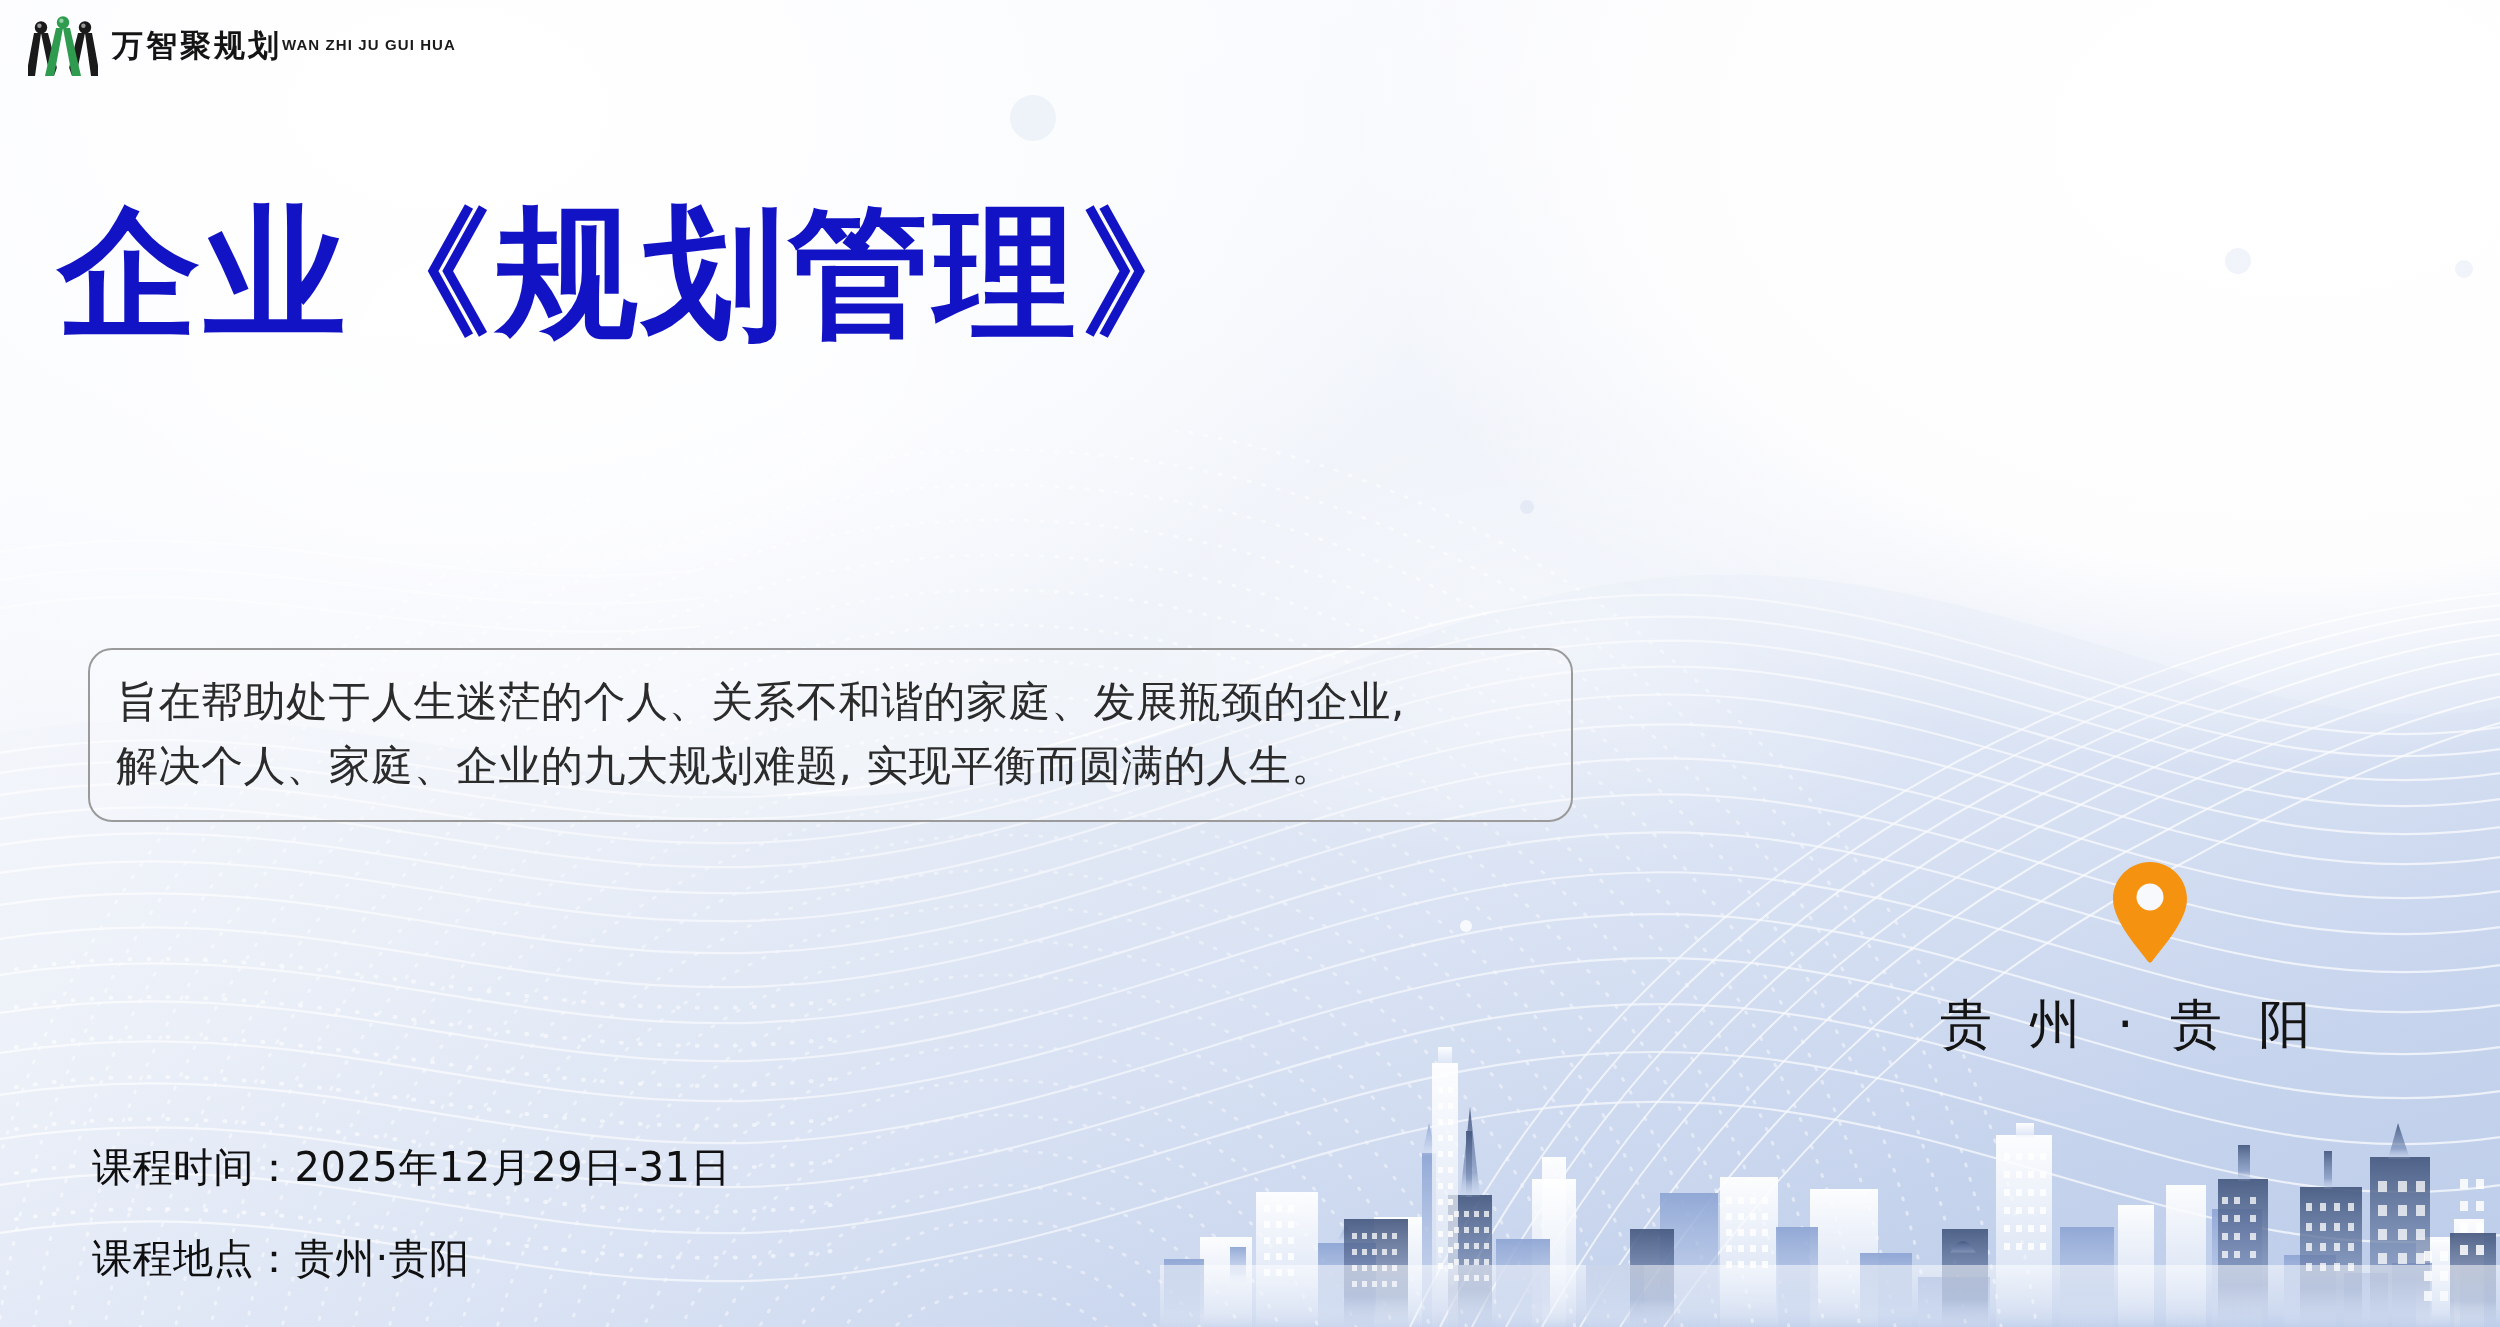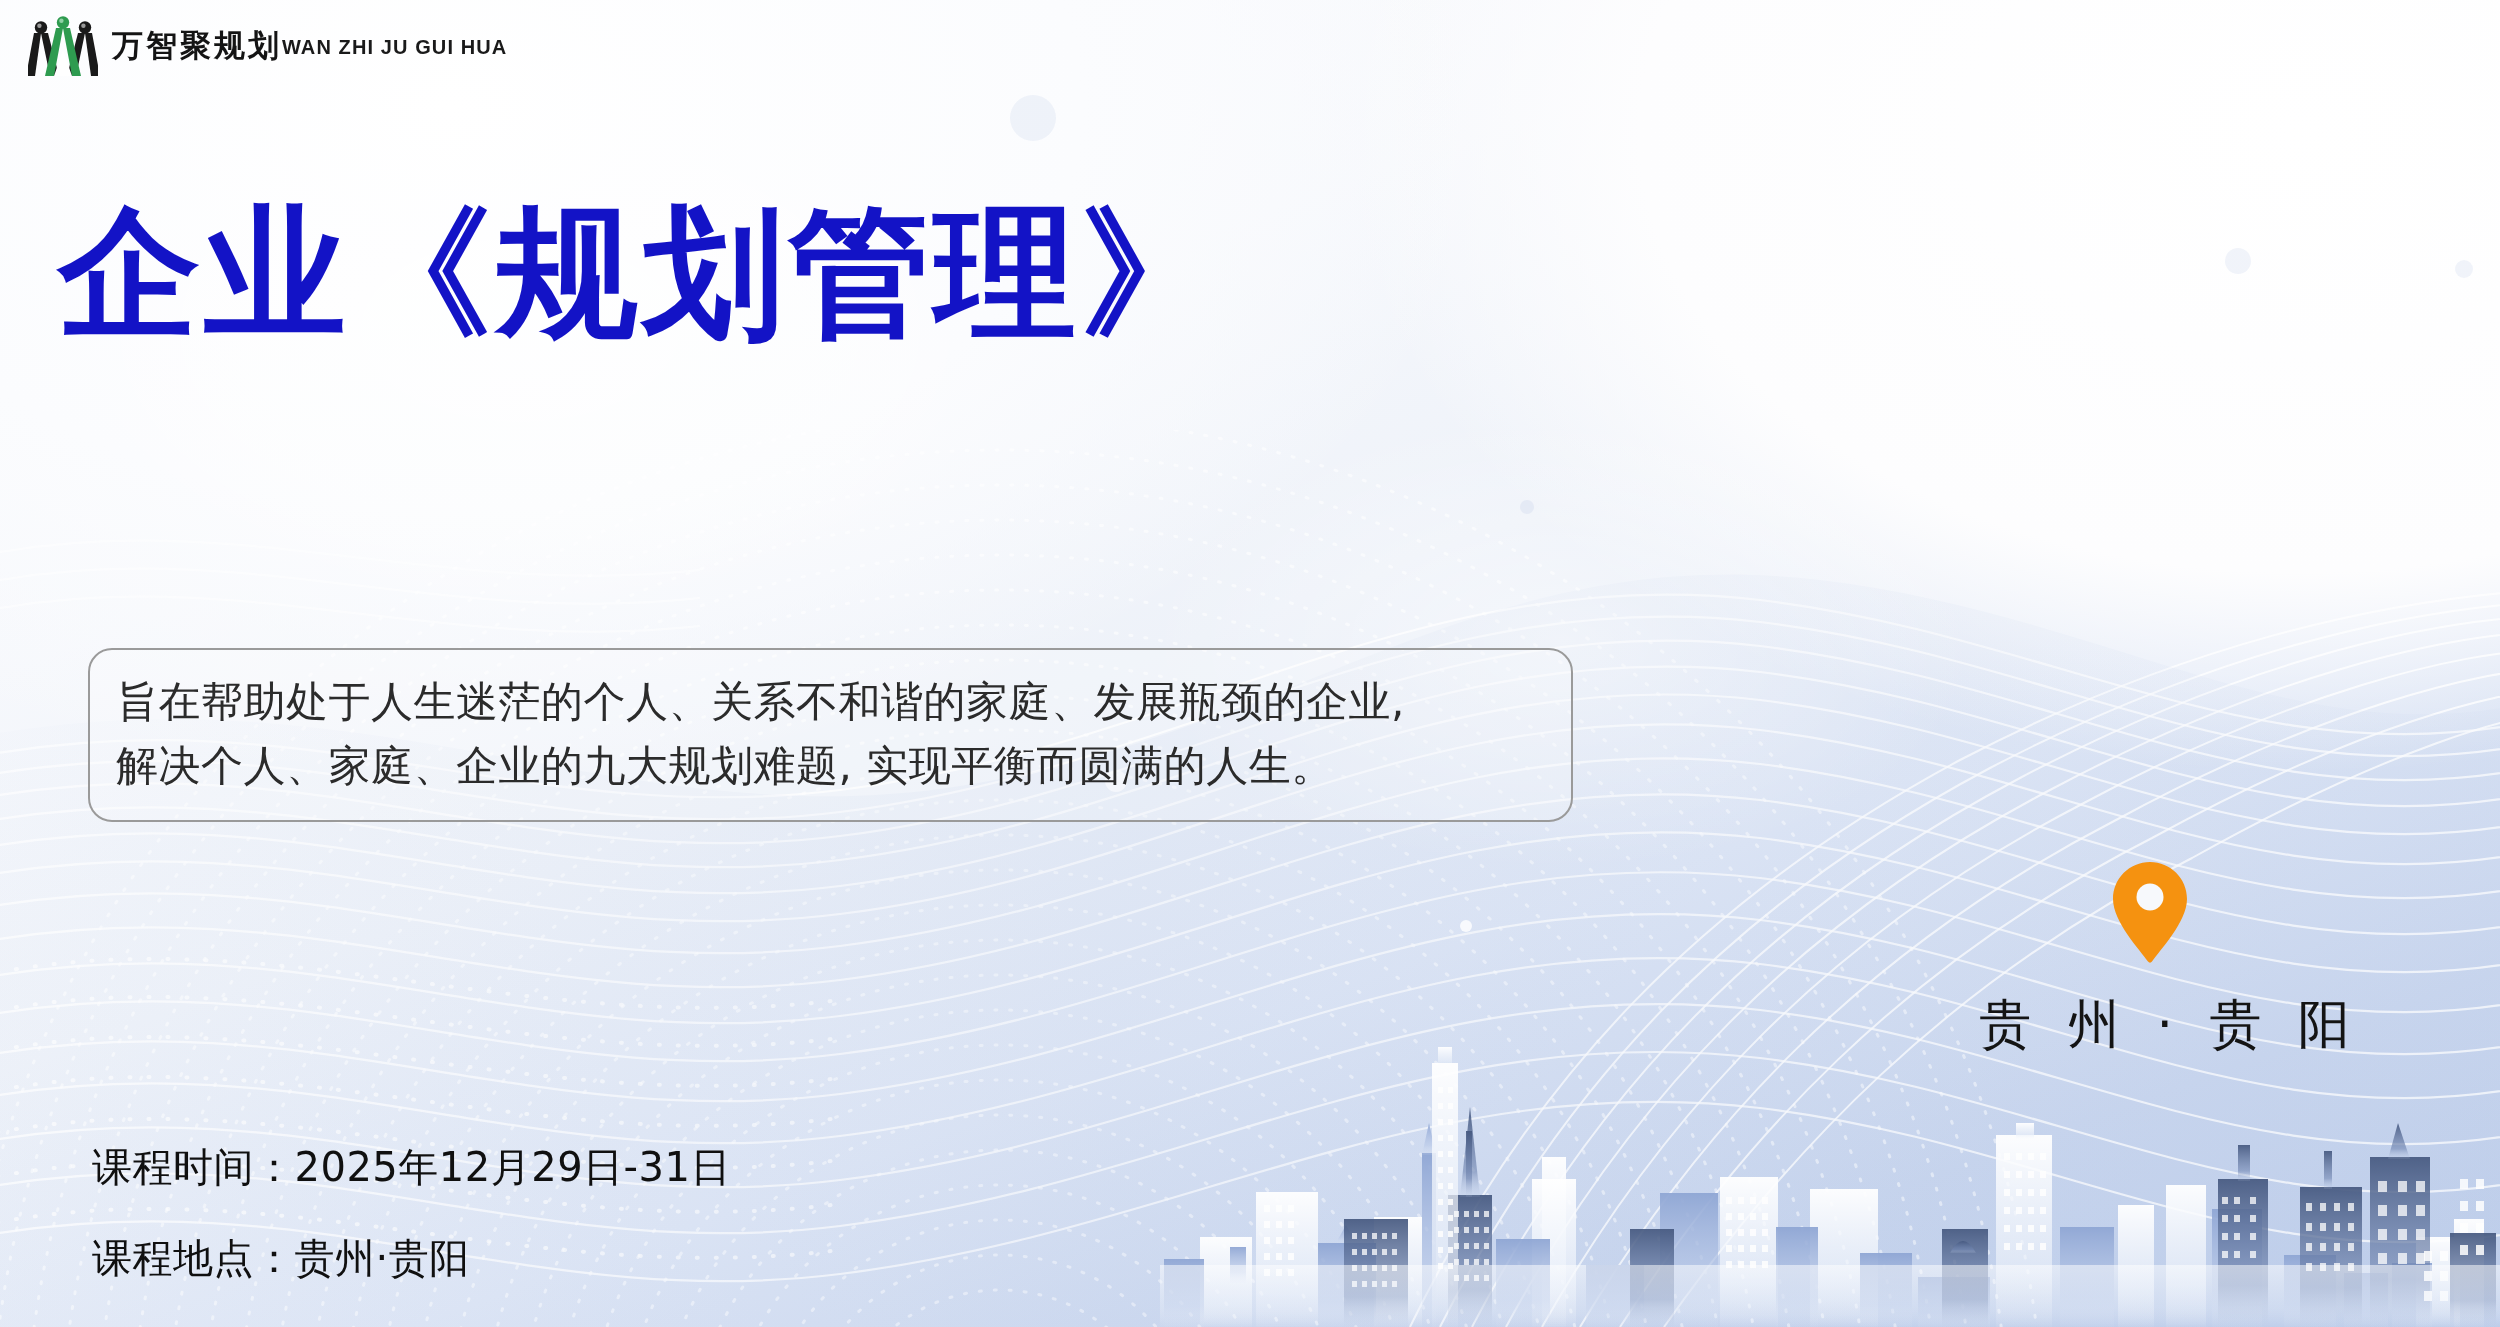--- a/index.html
+++ b/index.html
@@ -27,21 +27,21 @@
   .c3{left:2455px;top:260px;width:18px;height:18px;background:rgba(190,205,230,.22);}
   .c4{left:1520px;top:500px;width:14px;height:14px;background:rgba(190,205,230,.25);}
   .c5{left:1460px;top:920px;width:12px;height:12px;background:rgba(255,255,255,.8);}
   .c6{left:1105px;top:770px;width:22px;height:22px;background:rgba(255,255,255,.55);}
 
   
   .logo{position:absolute;left:28px;top:14px;display:flex;align-items:center;gap:14px;}
   .logo-mark{width:70px;height:62px;}
   .logo-text{display:flex;flex-direction:row;line-height:1;}
   .logo-cn{font-family:"Liberation Serif","DejaVu Serif",serif;font-size:31px;font-weight:700;color:#141414;letter-spacing:3px;}
-  .logo-en{font-size:20px;font-weight:700;color:#1a1a1a;letter-spacing:1.1px;margin-top:7px;}
+  .logo-en{font-size:15px;font-weight:700;color:#1a1a1a;letter-spacing:1.1px;margin-top:7px;}
 
   
   .headline-wrap{position:absolute;left:58px;top:196px;width:1000px;height:230px;}
   .headline{
     font-family:"DejaVu Sans","Liberation Sans",sans-serif;
     font-size:142px;font-weight:700;color:#1313c6;letter-spacing:4px;
     white-space:nowrap;line-height:1.08;
   }
   .headline-reflect{
     position:absolute;left:58px;top:352px;width:1000px;height:150px;
@@ -61,21 +61,21 @@
   }
 
   
   .slogan{
     position:absolute;left:120px;top:845px;
     font-family:"DejaVu Sans","Liberation Sans",sans-serif;
     font-size:58px;font-weight:700;color:#0d0d0d;letter-spacing:6px;white-space:nowrap;
   }
 
   
-  .pin-block{position:absolute;left:1940px;top:860px;width:420px;text-align:right;}
+  .pin-block{position:absolute;left:1940px;top:860px;width:420px;text-align:left;}
   .pin-svg{display:block;margin:0 auto;}
   .pin-city{
     margin-top:26px;
     font-family:"DejaVu Sans","Liberation Sans",sans-serif;
     font-size:52px;color:#141414;letter-spacing:10px;white-space:nowrap;
   }
 
   
   .info{position:absolute;left:92px;top:1128px;margin-top:12px;}
   .info-line{

